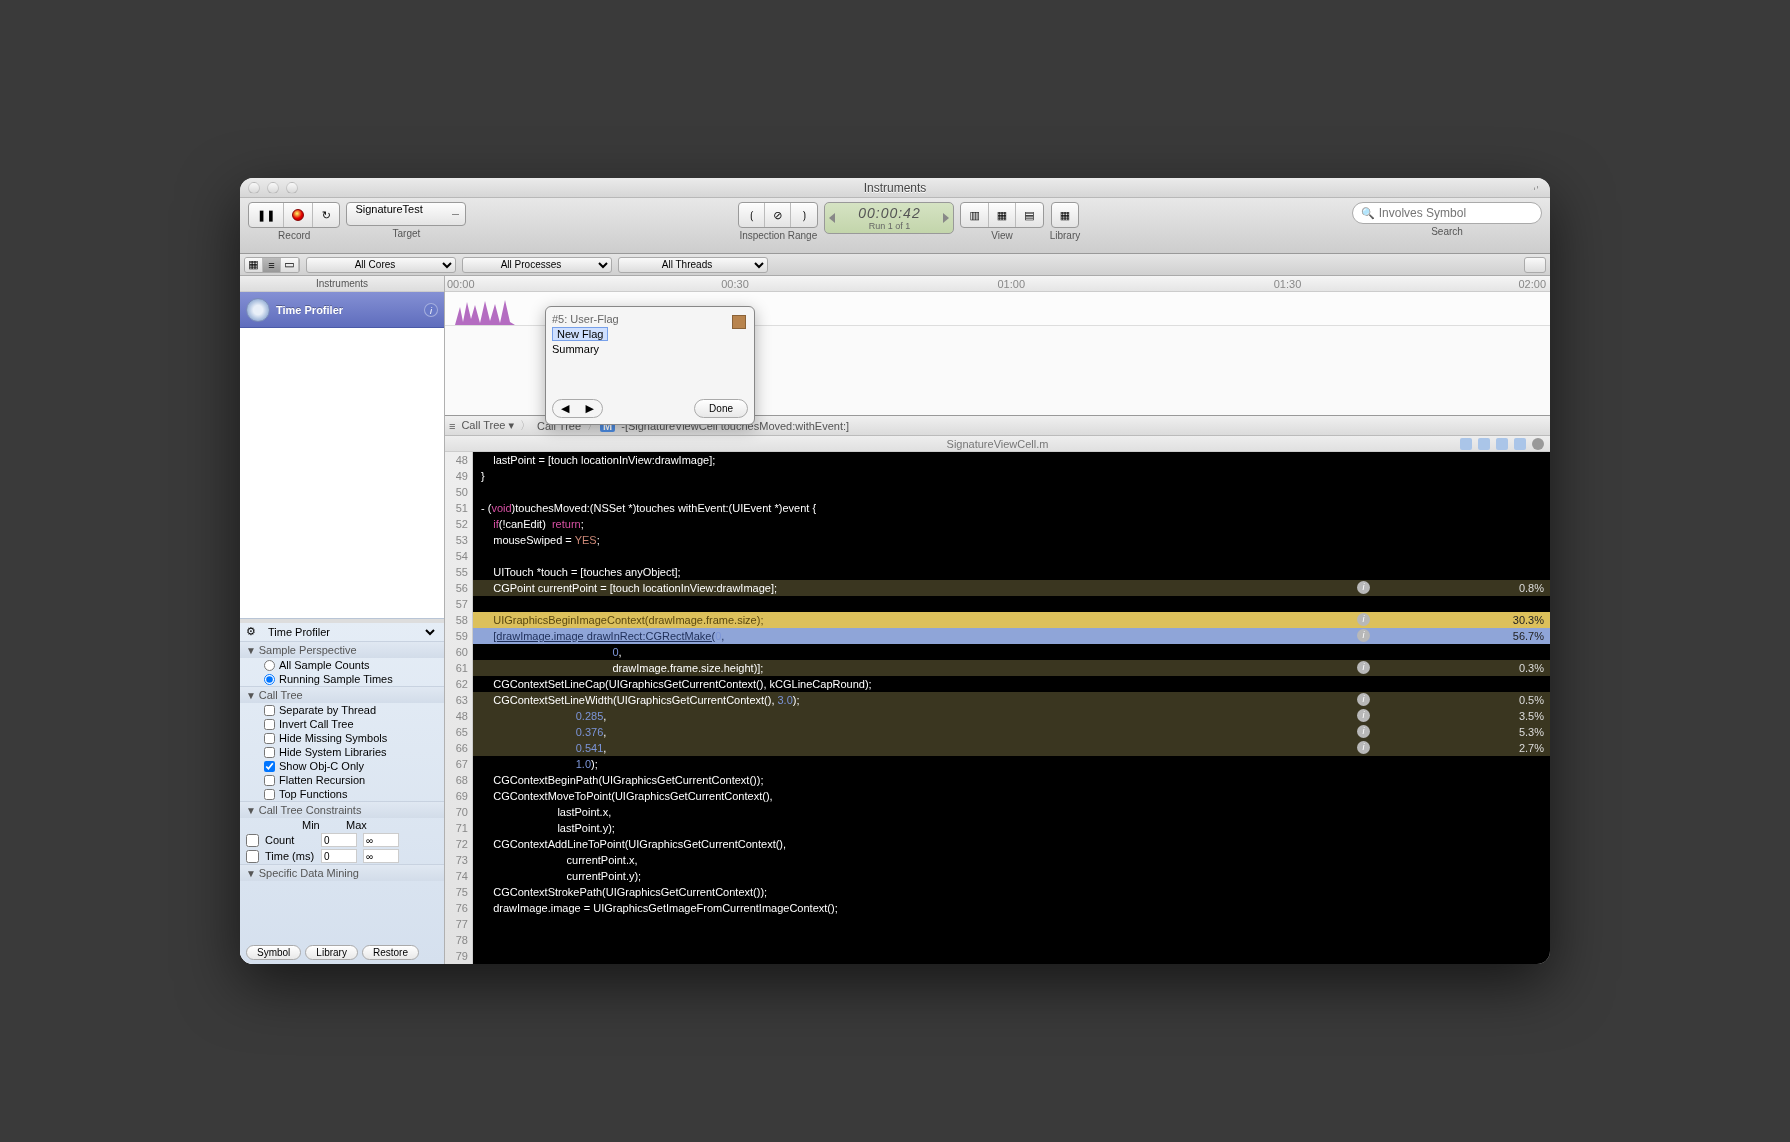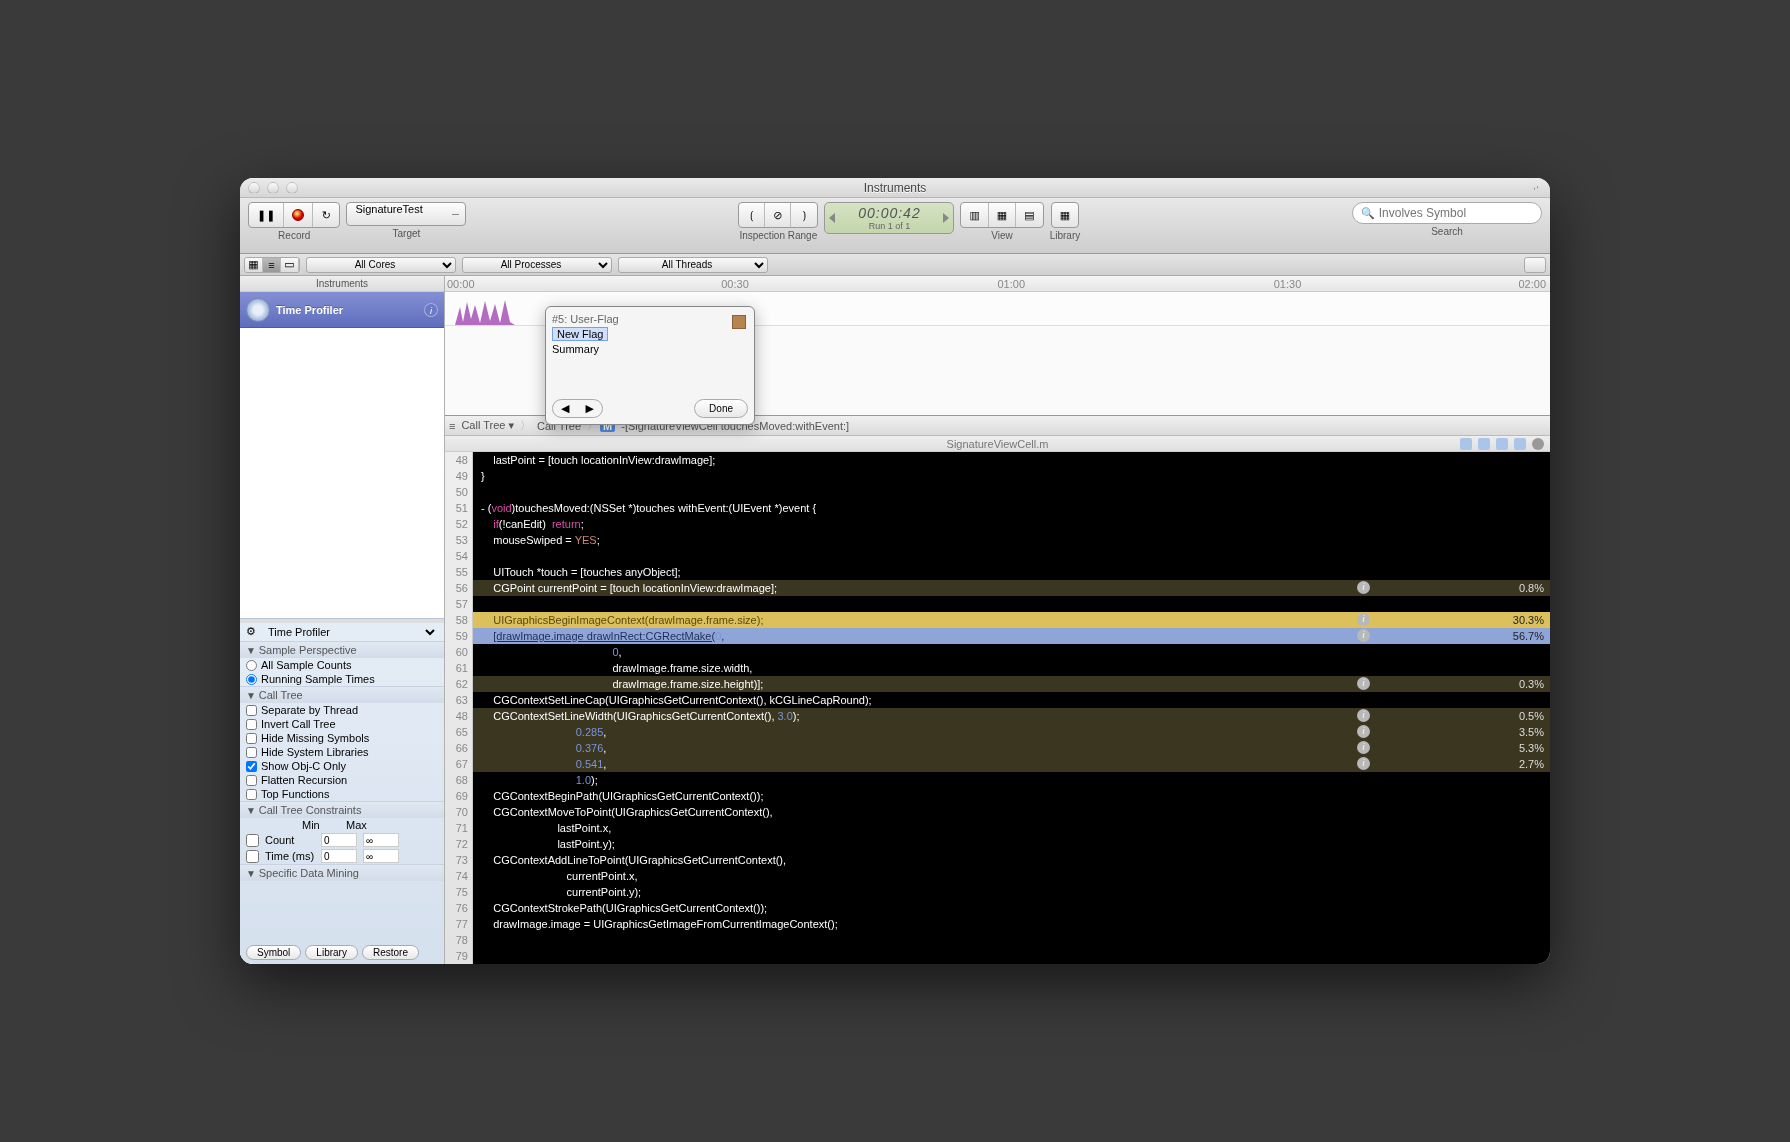--- a/index.html
+++ b/index.html
@@ -41,21 +41,21 @@
 .instr-row{height:36px;background:linear-gradient(#8490d4,#5f6dbd);display:flex;align-items:center;padding:0 6px;gap:6px;border-bottom:1px solid #4a5aa8}
 .instr-row .ico{width:24px;height:24px;background:radial-gradient(circle,#e8eff8 30%,#9bb4d8 70%);border-radius:50%;border:1px solid #7a8ab8}
 .instr-row .label{color:#fff;font-weight:bold;text-shadow:0 -1px rgba(0,0,0,.3);flex:1;font-size:11px}
 .instr-row .info{width:14px;height:14px;border-radius:50%;background:#6a7ac8;color:#fff;text-align:center;font-size:9px;font-style:italic;line-height:14px;border:1px solid rgba(255,255,255,.4)}
 .sb-space{flex:1;background:#fff}
 .sb-bottom{background:linear-gradient(#e5edf6,#d5e0ee);border-top:1px solid #b8c5d6}
 .sb-sel{display:flex;align-items:center;padding:2px 6px;gap:4px}
 .sb-sel .gic{width:14px;height:14px}
 .sb-sel select{border:none;background:transparent;font-size:11px;flex:1}
 .sb-section{padding:2px 6px;font-size:10px;color:#555;background:linear-gradient(#e0e8f2,#d2dce9);border-top:1px solid #c8d2e0}
-.sb-opt{display:flex;align-items:center;padding:1px 6px;gap:4px;font-size:10px}
+.sb-opt{display:flex;align-items:center;padding:1px 24px;gap:4px;font-size:10px}
 .sb-opt input[type=radio],.sb-opt input[type=checkbox]{width:11px;height:11px}
 .sb-cons{display:flex;gap:6px;padding:1px 6px;font-size:10px;align-items:center}
 .sb-cons .lab{width:50px}
 .sb-cons input[type=text]{width:36px;border:1px solid #ccc;font-size:10px;padding:0 2px;height:14px}
 .sb-buttons{display:flex;gap:4px;padding:4px 6px}
 .sb-buttons button{border:1px solid #aaa;border-radius:10px;padding:1px 10px;background:linear-gradient(#fff,#e8e8e8);font-size:10px}
 .right{flex:1;display:flex;flex-direction:column;overflow:hidden}
 .timeline{height:140px;background:#fafafa;position:relative;border-bottom:1px solid #999}
 .ruler{height:16px;background:linear-gradient(#f5f5f5,#e5e5e5);border-bottom:1px solid #ccc;position:relative;font-size:9px;color:#888}
 .ruler span{position:absolute;top:2px}
@@ -351,21 +351,20 @@
             <div class="cline">- (<span class="kw">void</span>)touchesMoved:(NSSet *)touches withEvent:(UIEvent *)event {</div>
             <div class="cline">    <span class="kw">if</span>(!canEdit)  <span class="kw">return</span>;</div>
             <div class="cline">    mouseSwiped = <span class="yes">YES</span>;</div>
             <div class="cline"></div>
             <div class="cline">    UITouch *touch = [touches anyObject];</div>
             <div class="cline hl-d">    CGPoint currentPoint = [touch locationInView:drawImage];<div class="pct-ico">i</div><div class="pct">0.8%</div></div>
             <div class="cline"></div>
             <div class="cline hl-y">    UIGraphicsBeginImageContext(drawImage.frame.size);<div class="pct-ico">i</div><div class="pct">30.3%</div></div>
             <div class="cline hl-b">    <span class="lnk">[drawImage.image drawInRect:CGRectMake(</span><span class="num">0</span>,<div class="pct-ico">i</div><div class="pct">56.7%</div></div>
             <div class="cline">                                           <span class="num">0</span>,</div>
-            <div class="cline">                                           drawImage.frame.size.width,</div>
             <div class="cline hl-d">                                           drawImage.frame.size.height)];<div class="pct-ico">i</div><div class="pct">0.3%</div></div>
             <div class="cline">    CGContextSetLineCap(UIGraphicsGetCurrentContext(), kCGLineCapRound);</div>
             <div class="cline hl-d">    CGContextSetLineWidth(UIGraphicsGetCurrentContext(), <span class="num">3.0</span>);<div class="pct-ico">i</div><div class="pct">0.5%</div></div>
             <div class="cline hl-d">                               <span class="num">0.285</span>,<div class="pct-ico">i</div><div class="pct">3.5%</div></div>
             <div class="cline hl-d">                               <span class="num">0.376</span>,<div class="pct-ico">i</div><div class="pct">5.3%</div></div>
             <div class="cline hl-d">                               <span class="num">0.541</span>,<div class="pct-ico">i</div><div class="pct">2.7%</div></div>
             <div class="cline">                               <span class="num">1.0</span>);</div>
             <div class="cline">    CGContextBeginPath(UIGraphicsGetCurrentContext());</div>
             <div class="cline">    CGContextMoveToPoint(UIGraphicsGetCurrentContext(),</div>
             <div class="cline">                         lastPoint.x,</div>

